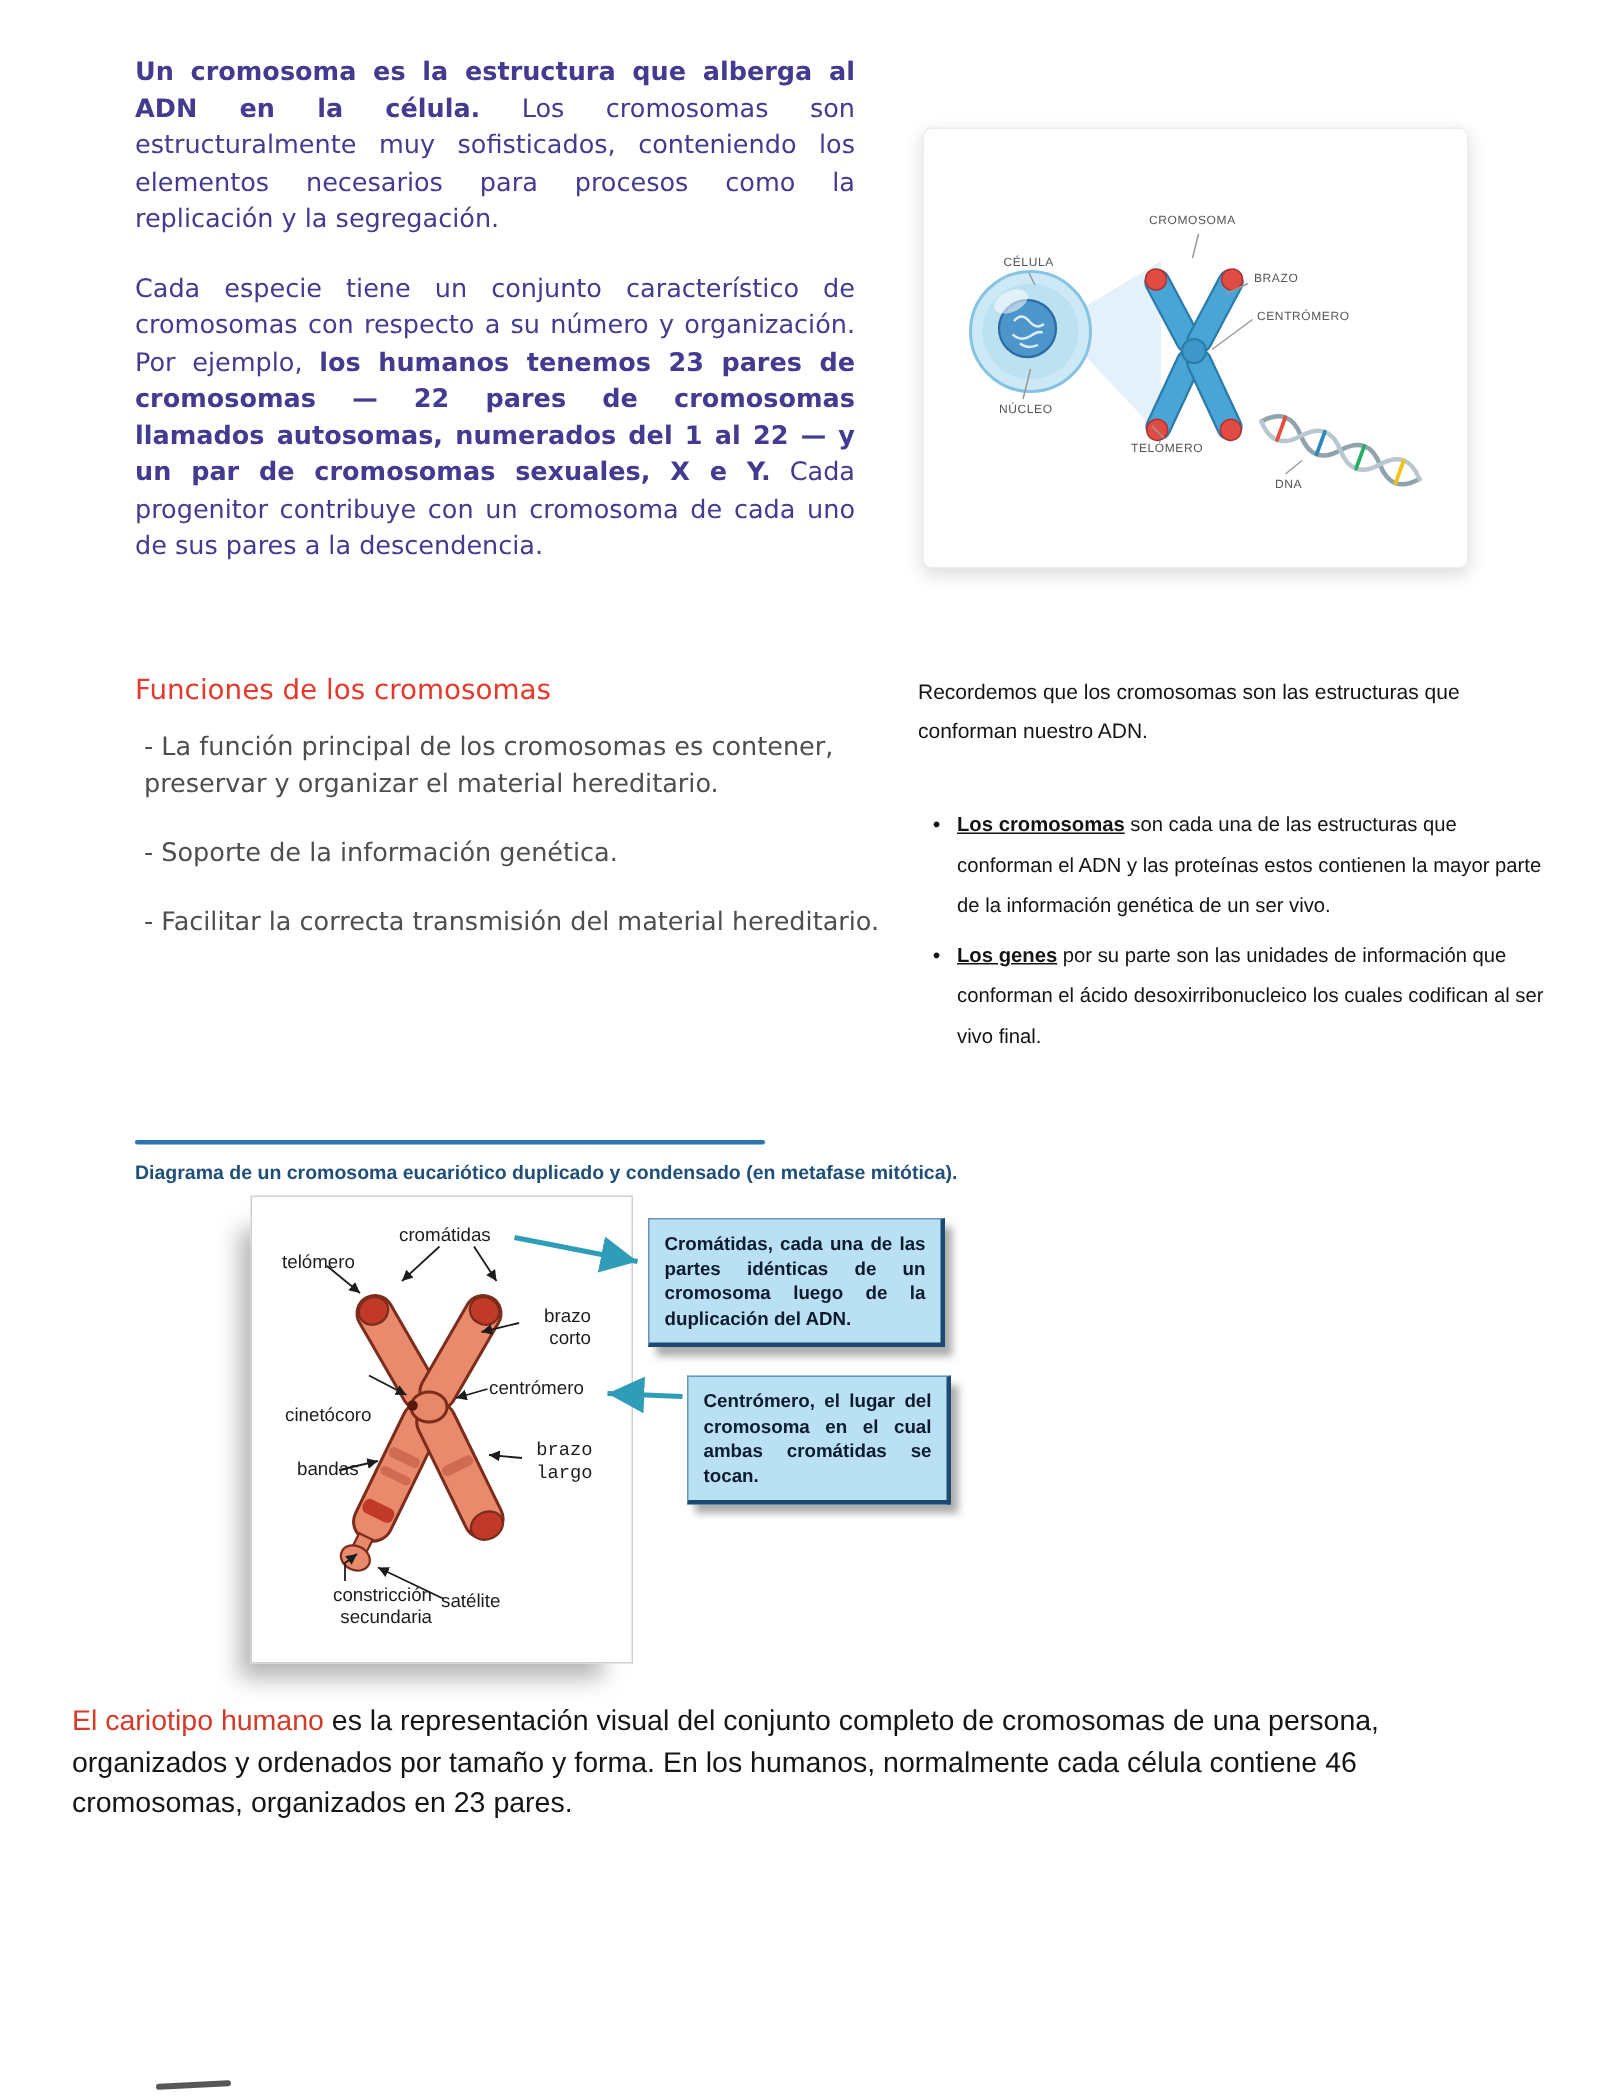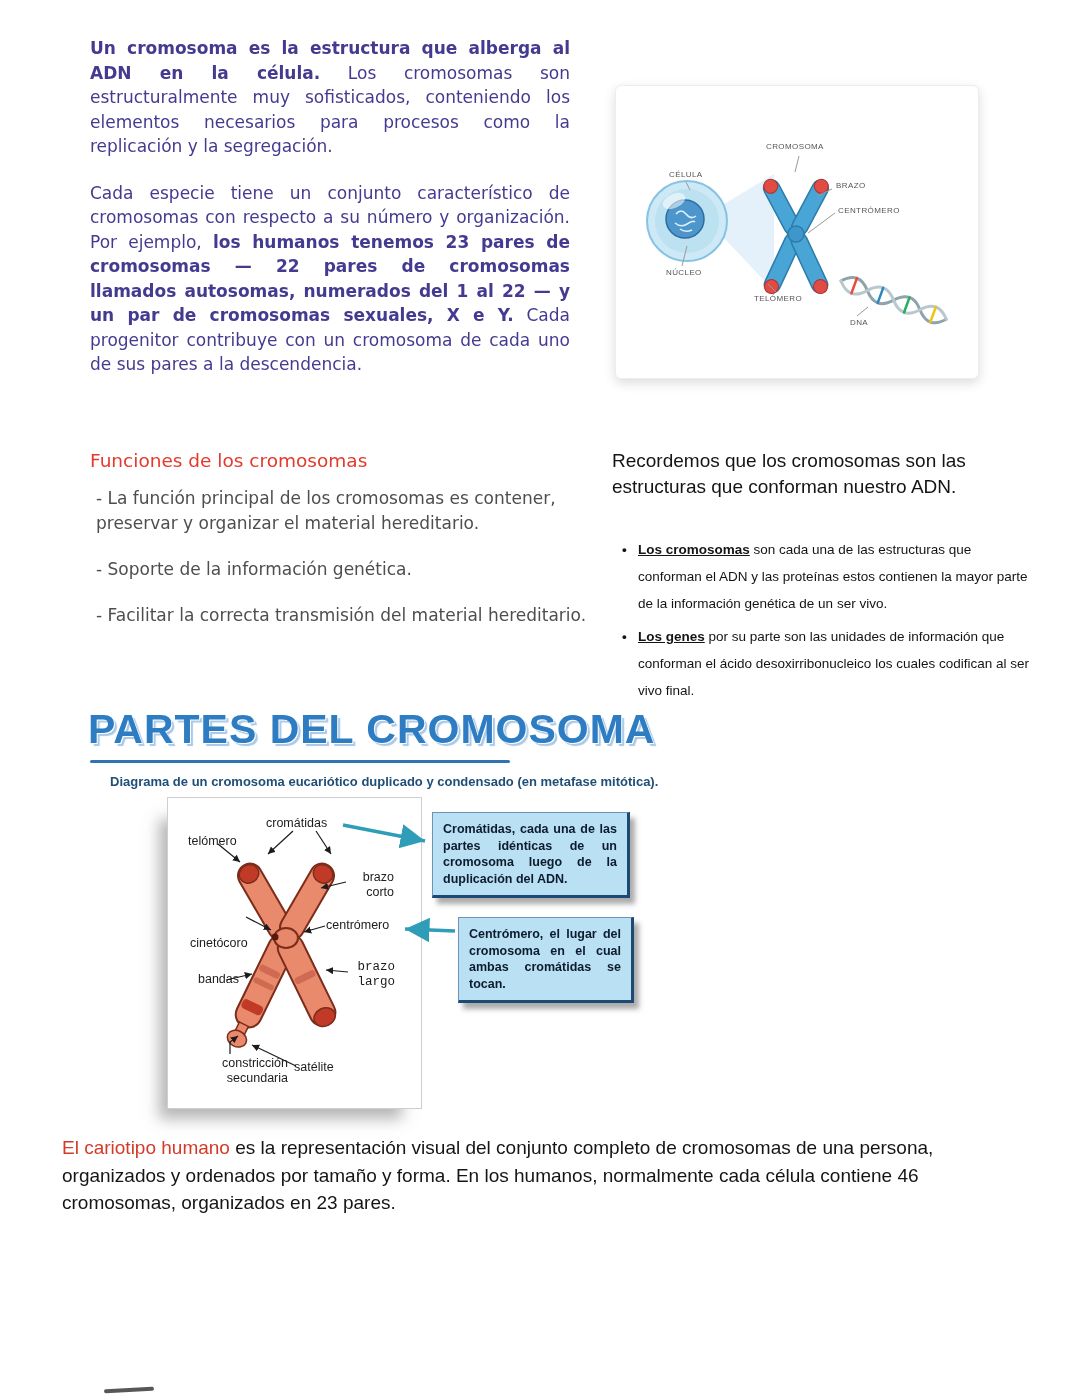--- a/index.html
+++ b/index.html
@@ -13,43 +13,43 @@
   
   .fun-heading{position:absolute;left:90px;top:450px;font-size:18.5px;color:#e4392b;font-family:"DejaVu Sans",sans-serif;}
   .fun-items{position:absolute;left:96px;top:486px;width:505px;color:#4e4e4e;font-family:"DejaVu Sans",sans-serif;font-size:17px;line-height:25px;}
   .fun-items .fun-item{margin-bottom:21px;}
 
   
   .figure-box{position:absolute;left:615px;top:85px;width:362px;height:292px;background:#fff;border:1px solid #ededed;border-radius:6px;box-shadow:0 4px 12px rgba(0,0,0,.14);}
   .fig-label{position:absolute;font-size:8px;color:#555;letter-spacing:.4px;white-space:nowrap;}
 
   
-  .side-notes{position:absolute;left:612px;top:448px;width:422px;color:#141414;font-size:19px;line-height:26px;}
+  .side-notes{position:absolute;left:612px;top:448px;width:422px;color:#141414;font-size:14px;line-height:26px;}
   .side-bullets{position:absolute;left:622px;top:536px;width:412px;color:#141414;font-size:13.5px;line-height:27px;}
   .bullet-item{display:flex;margin-bottom:6px;}
   .dot{flex:0 0 16px;font-weight:700;}
   .term{font-weight:700;text-decoration:underline;}
 
   
   .big-title{position:absolute;left:88px;top:706px;font-size:41px;font-weight:700;letter-spacing:1px;color:#2e7cc2;text-shadow:1px 1px 0 #ffffff,3px 3px 1px #a9c9e6;}
   .title-underline{position:absolute;left:90px;top:760px;width:420px;height:3px;background:#2e74b5;border-radius:2px;}
-  .caption{position:absolute;left:90px;top:774px;font-size:13px;font-weight:700;color:#1f4e79;margin-left:20px;}
+  .caption{position:absolute;left:90px;top:774px;font-size:13px;font-weight:700;color:#1f4e79;}
 
   
   .diagram-box{position:absolute;left:167px;top:797px;width:253px;height:310px;background:#fff;border:1px solid #cfcfcf;box-shadow:-14px 16px 14px -6px rgba(110,110,110,.5);}
   .dg-label{position:absolute;font-size:12.5px;color:#1c1c1c;line-height:15px;text-align:right;}
 
   
   .callout{position:absolute;background:#b9e0f3;border:1px solid #6e93b8;border-right:3px solid #1d4a73;border-bottom:3px solid #1d4a73;box-shadow:5px 6px 5px rgba(90,90,90,.5);padding:8px 10px;font-size:12.5px;font-weight:700;color:#0d1b2e;line-height:16.5px;text-align:justify;}
   .callout1{left:432px;top:812px;width:174px;}
   .callout2{left:458px;top:917px;width:152px;}
   .arrow-svg{position:absolute;}
 
   
-  .footer-par{position:absolute;left:62px;top:1134px;width:905px;font-size:19px;line-height:27.5px;color:#151515;}
+  .footer-par{position:absolute;left:48px;top:1134px;width:905px;font-size:19px;line-height:27.5px;color:#151515;}
   .footer-lead{color:#d43a28;}
   .stray{position:absolute;left:104px;top:1388px;width:50px;height:4px;background:#3a3a3a;transform:rotate(-3deg);border-radius:2px;opacity:.85;}
 </style>
 </head>
 <body>
 
 <div class="page">
 
   <div class="purple-col">
     <p><span class="bld">Un cromosoma es la estructura que alberga al ADN en la célula.</span><span> Los cromosomas son estructuralmente muy sofisticados, conteniendo los elementos necesarios para procesos como la replicación y la segregación.</span></p>
@@ -124,21 +124,20 @@
     <div class="bullet-item">
       <span class="dot">•</span>
       <span><span class="term">Los cromosomas</span><span> son cada una de las estructuras que conforman el ADN y las proteínas estos contienen la mayor parte de la información genética de un ser vivo.</span></span>
     </div>
     <div class="bullet-item">
       <span class="dot">•</span>
       <span><span class="term">Los genes</span><span> por su parte son las unidades de información que conforman el ácido desoxirribonucleico los cuales codifican al ser vivo final.</span></span>
     </div>
   </div>
 
-  <div class="big-title">PARTES DEL CROMOSOMA</div>
   <div class="title-underline"></div>
   <div class="caption">Diagrama de un cromosoma eucariótico duplicado y condensado (en metafase mitótica).</div>
 
   <div class="diagram-box">
     <svg width="253" height="310" viewBox="0 0 253 310">
       <defs>
         <marker id="ah" markerWidth="8" markerHeight="8" refX="6" refY="3" orient="auto">
             <path d="M0 0 L6 3 L0 6 Z" fill="#1c1c1c"></path>
           </marker>
       </defs>

